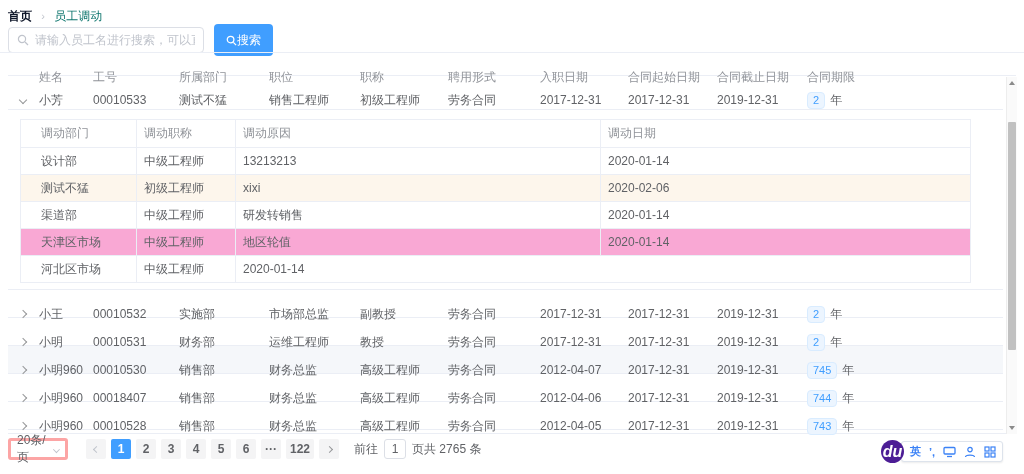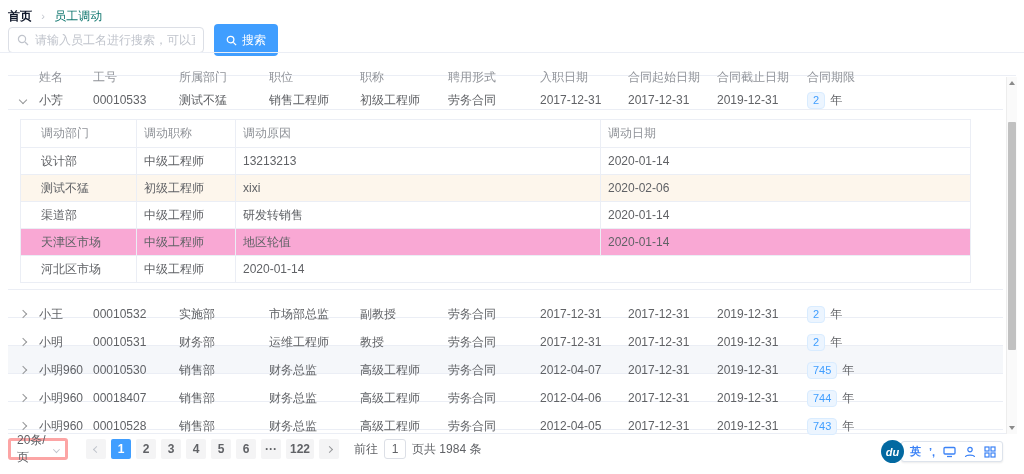--- a/index.html
+++ b/index.html
@@ -15,21 +15,21 @@
 
   
   .searchbar { position:absolute; top:24px; left:8px; display:flex; align-items:center; }
   .search-box { width:196px; height:26px; border:1px solid #dcdfe6; border-radius:4px;
     display:flex; align-items:center; padding:0 8px; background:#fff; }
   .search-box svg { flex:0 0 auto; margin-right:6px; }
   .search-box input { border:none; outline:none; width:100%; font-size:12px; color:#606266;
     font-family:inherit; background:transparent; }
   .search-box input::placeholder { color:#c0c4cc; }
   .search-btn { margin-left:10px; height:26px; padding:16px 12px; background:#409eff; color:#fff;
-    border:none; border-radius:4px; font-size:12px; display:flex; align-items:center; gap:5px;
+    border:none; border-radius:4px; font-size:12px; display:flex; align-items:center; 
     font-family:inherit; cursor:pointer; }
 
   
   .table-top-line { position:absolute; top:52px; left:0; width:1024px; border-top:1px solid #ebeef5; }
   .tbl { position:absolute; top:53px; left:8px; width:1008px; }
   .grid { display:grid; grid-template-columns:21px 54px 86px 90px 91px 88px 92px 88px 89px 90px 90px 116px; width:995px; }
   .thead { height:23px; border-bottom:1px solid #ebeef5; color:#909399; }
   .thead .cell { display:flex; align-items:center; }
   .cell { padding-left:10px; display:flex; align-items:center; overflow:hidden; white-space:nowrap; }
   .c-action { border-left:1px solid #ebeef5; border-right:1px solid #1d4ed8; justify-content:center; padding-left:0;margin-top:48px; }
@@ -81,22 +81,22 @@
     font-family:inherit; cursor:pointer; padding:0 4px; }
   .pg.active { background:#409eff; color:#fff; }
   .pg.arrow { font-weight:normal; }
   .goto-label { margin:0 6px 0 10px; }
   .goto-input { width:22px; height:20px; border:1px solid #dcdfe6; border-radius:3px; text-align:center;
     font-size:12px; color:#606266; font-family:inherit; outline:none; }
   .total { margin-left:6px; }
 
   
   .ime { position:absolute; top:440px; left:881px; display:flex; align-items:center; }
-  .ime-logo { width:23px; height:23px; border-radius:50%; background:#0369a1; color:#fff; font-weight:bold;
-    font-style:italic; font-size:11px; display:flex; align-items:center; justify-content:center; z-index:2; cursor:pointer; }
+  .ime-logo { width:23px; height:23px; border-radius:50%; background:#4c1d95; color:#fff; font-weight:bold;
+    font-style:italic; font-size:16px; display:flex; align-items:center; justify-content:center; z-index:2; cursor:pointer; }
   .ime-panel { margin-left:-3px; height:21px; background:#fff; border:1px solid #dde3ec; border-radius:3px;
     box-shadow:0 1px 2px rgba(0,0,0,.08); display:flex; align-items:center; padding:0 6px 0 8px; gap:8px; }
   .ime-item { color:#3b82f6; font-size:11px; font-weight:bold; display:flex; align-items:center; cursor:pointer; }
 </style>
 </head>
 <body>
 
 <div class="page">
 
   <div class="breadcrumb">
@@ -337,21 +337,21 @@
     <button class="pg">4</button>
     <button class="pg">5</button>
     <button class="pg">6</button>
     <button class="pg">···</button>
     <button class="pg">122</button>
     <button class="pg arrow">
         <span class="chev right sm"></span>
       </button>
     <span class="goto-label">前往</span>
     <input class="goto-input" value="1" style="">
-    <span class="total">页共 1984 条</span>
+    <span class="total">页共 2765 条</span>
   </div>
 
   <div class="ime">
     <div class="ime-logo">du</div>
     <div class="ime-panel">
       <span class="ime-item">英</span>
       <span class="ime-item">’,</span>
       <span class="ime-item">
         <svg width="13" height="12" viewBox="0 0 13 12">
             <rect x="1" y="1.5" width="11" height="6.5" rx="1" fill="none" stroke="#3b82f6" stroke-width="1.3"></rect>

